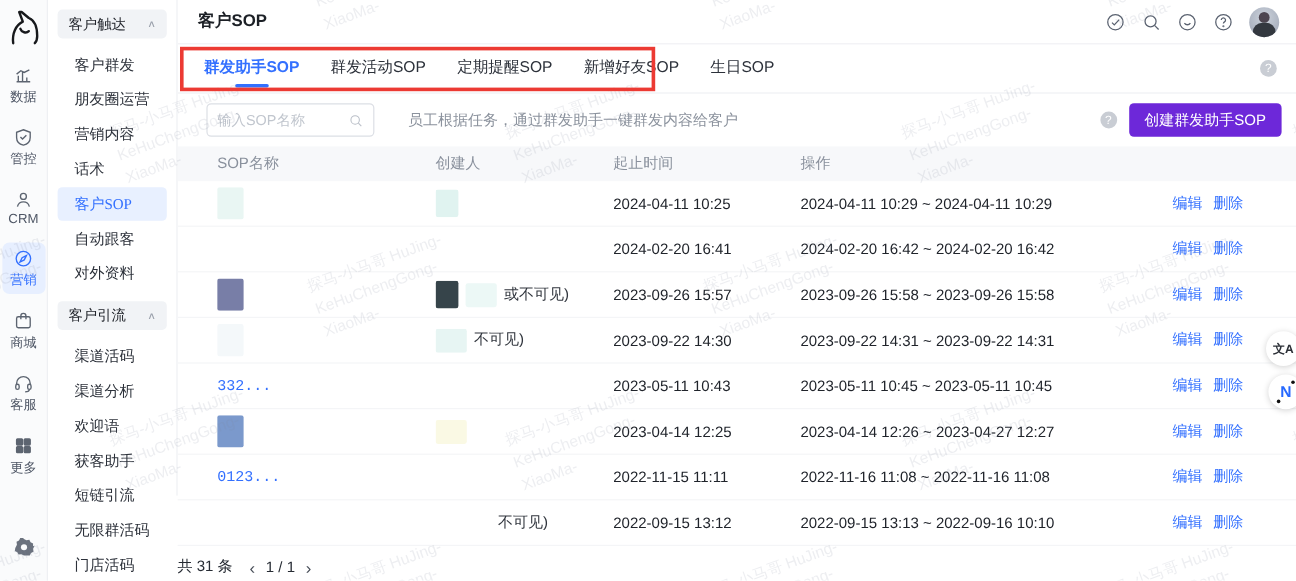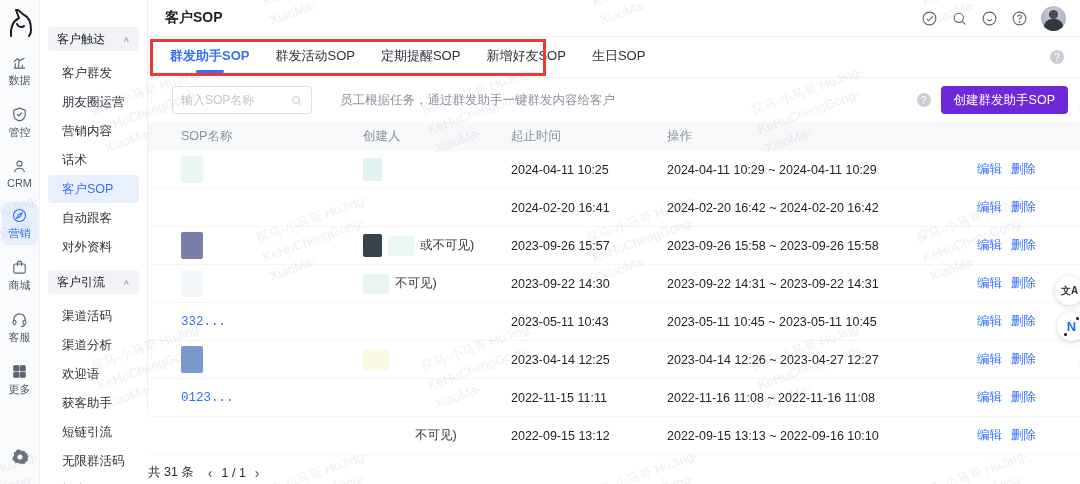--- a/index.html
+++ b/index.html
@@ -21,27 +21,27 @@
   .rail-item .lbl { font-size:11px; color:#4e5665; }
   .rail-item svg { width:17px; height:17px; stroke:#5c6470; fill:none; stroke-width:1.6; }
   .rail-item.active { background:#e7efff; }
   .rail-item.active .lbl { color:#3370ff; }
   .rail-item.active svg { stroke:#3370ff; }
   .rail-gear { position:absolute; bottom:14px; left:11px; }
   .rail-gear svg { width:18px; height:18px; fill:#6b727e; }
 
   
   .sidebar { width:108px; height:413px; background:#fff; border-right:1px solid #eef0f3;
-             flex-shrink:0; padding-top:27px; position:relative; z-index:2; }
+             flex-shrink:0; padding-top:8px; position:relative; z-index:2; }
   .sec-head { margin:0 8px 8px; height:24px; background:#f1f3f6; border-radius:4px;
               display:flex; align-items:center; justify-content:space-between;
               padding:0 9px; font-size:12px; color:#23262d; cursor:pointer; }
   .sec-head .chev { color:#9aa0ab; font-size:10px; transform:scaleY(.8); }
   .side-item { height:28px; margin:0 8px 1px; padding-left:14px; display:flex; align-items:center;
-               font-size:12.5px; color:#2c313a; border-radius:4px; cursor:pointer; white-space:nowrap; }
+               font-size:12.5px; color:#2c313a; border-radius:4px; cursor:pointer; white-space:nowrap;font-family:Liberation Serif, serif; }
   .side-item.active { background:#e8f0ff; color:#3370ff; }
 
   
   .main { flex:1; display:flex; flex-direction:column; position:relative; z-index:1; }
   .topbar { height:37px; background:#fff; border-bottom:1px solid #f0f1f4; display:flex;
             align-items:center; padding:0 14px 0 17px; }
   .topbar .title { font-size:14px; font-weight:bold; color:#1c2026; }
   .top-actions { margin-left:auto; display:flex; align-items:center; gap:13px; }
   .top-actions svg { width:17px; height:17px; stroke:#5a6270; fill:none; stroke-width:1.5; cursor:pointer; }
   .avatar { width:25px; height:25px; border-radius:50%; overflow:hidden;

